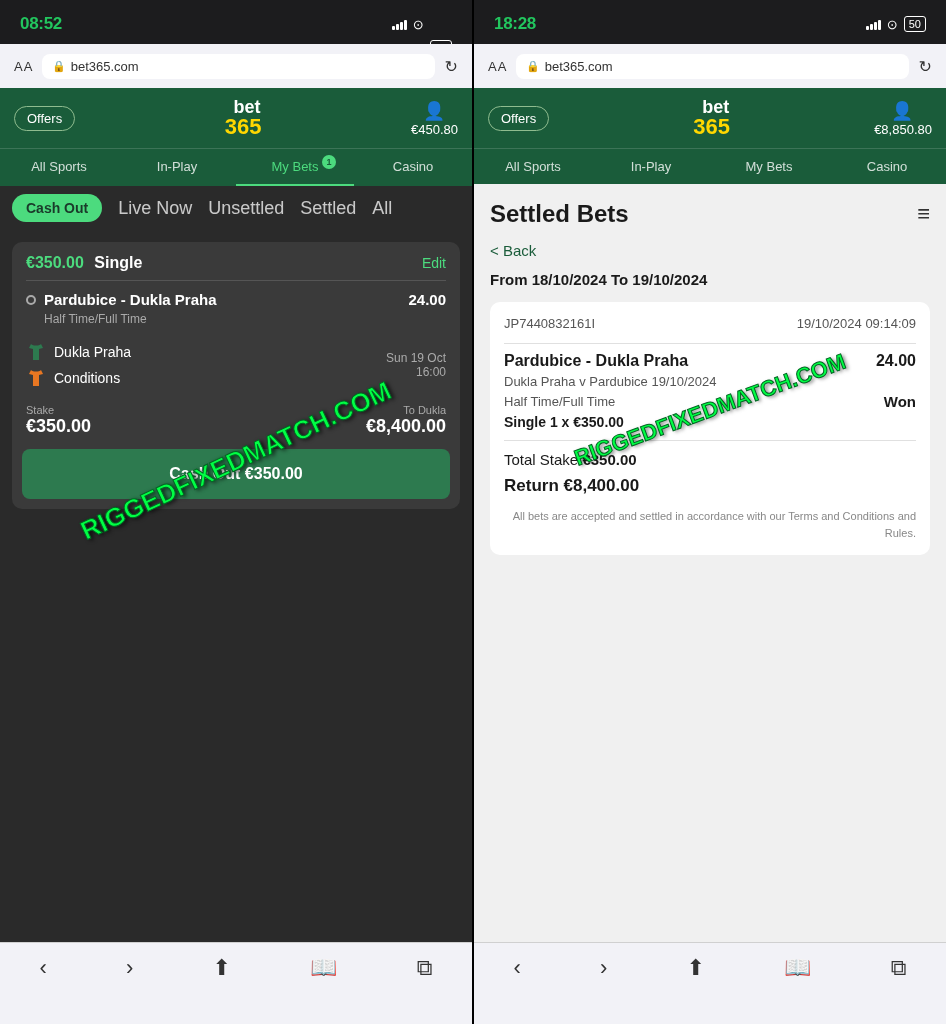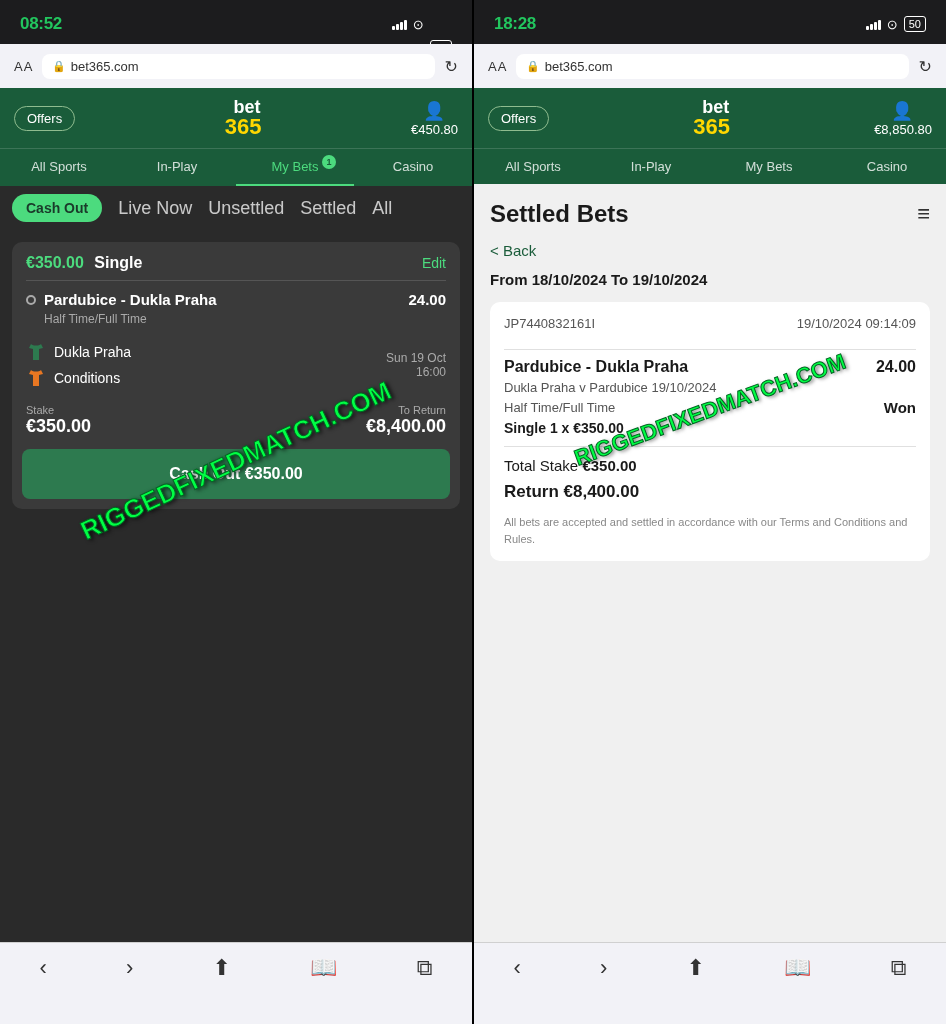--- a/index.html
+++ b/index.html
@@ -376,21 +376,21 @@
     .bet-result-card {
       background: white;
       border-radius: 10px;
       padding: 14px;
       overflow: hidden;
     }
     .bet-ref-row {
       display: flex;
       justify-content: space-between;
       align-items: flex-start;
-      margin-bottom: 18px;
+      margin-bottom: 12px;
     }
     .bet-ref { color: #555; font-size: 13px; }
     .bet-datetime { color: #555; font-size: 13px; }
 
     .result-divider { height: 1px; background: #e0e0e0; margin: 8px 0; }
 
     .result-match-row {
       display: flex;
       justify-content: space-between;
       align-items: flex-start;
@@ -436,20 +436,21 @@
     .total-return-row {
       font-size: 17px;
       font-weight: 700;
       color: #1a1a1a;
       margin-bottom: 12px;
     }
     .terms-text {
       font-size: 11px;
       color: #888;
       line-height: 1.5;
+      text-align: right;
     }
 
     
     .right-watermark {
       position: absolute;
       top: 40%;
       left: 50%;
       transform: translate(-50%, -50%) rotate(-20deg);
       color: #00ff44;
       font-size: 22px;
@@ -575,21 +576,21 @@
           <div>16:00</div>
         </div>
       </div>
 
       <div class="stake-return">
         <div class="stake-col">
           <div class="label-sm">Stake</div>
           <div class="value-lg">€350.00</div>
         </div>
         <div class="return-col">
-          <div class="label-sm">To Return</div>
+          <div class="label-sm">To Dukla</div>
           <div class="value-lg">€8,400.00</div>
         </div>
       </div>
 
       <div class="cashout-btn">Cash Out  €350.00</div>
     </div>
   </div>
 
   <div class="watermark">RIGGEDFIXEDMATCH.COM</div>
 

